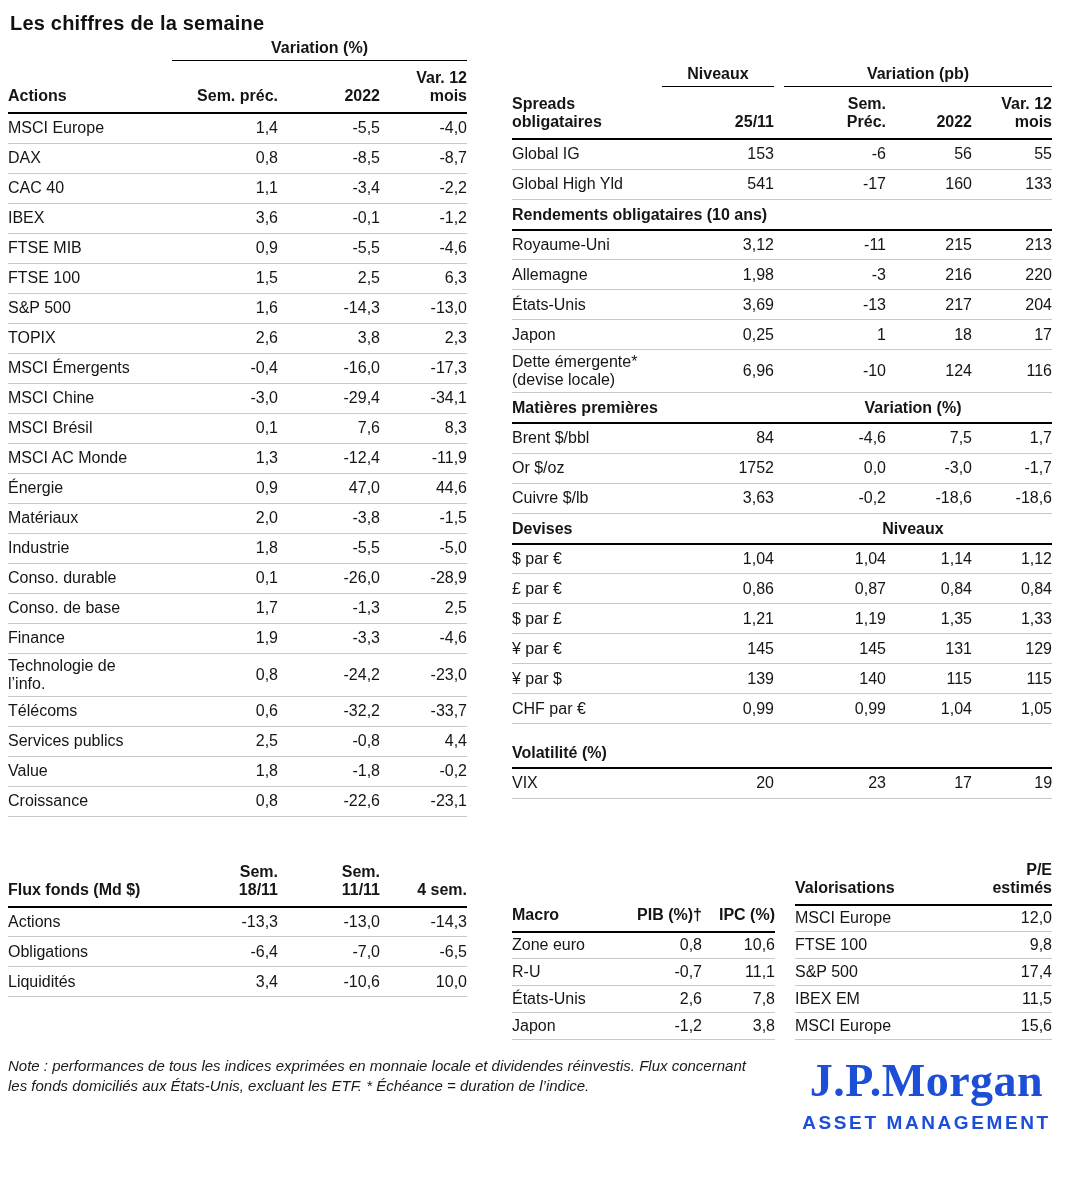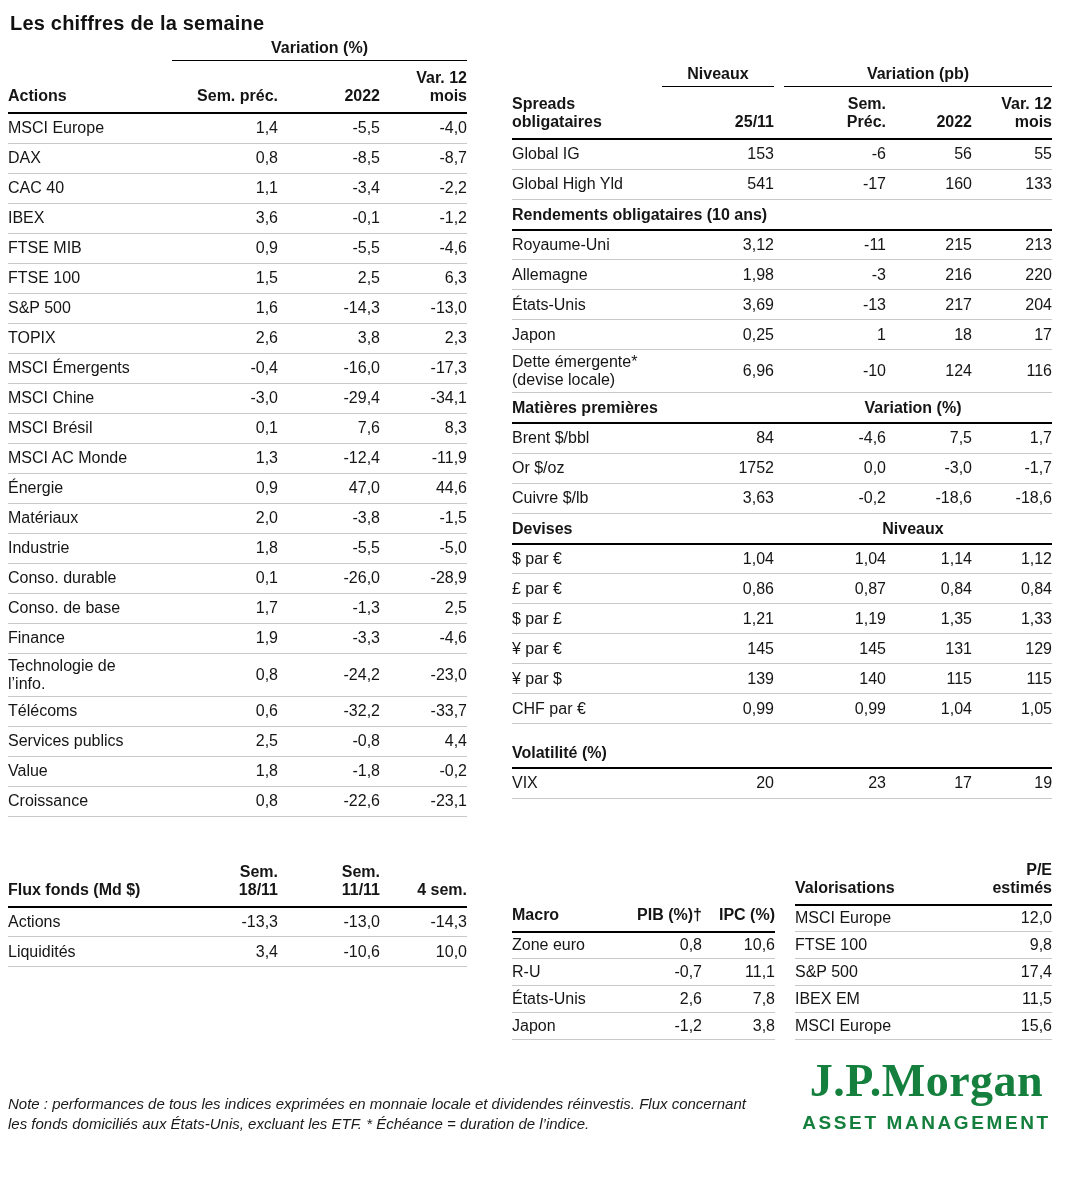--- a/index.html
+++ b/index.html
@@ -36,26 +36,26 @@
   tr.sec-row th { border-bottom:2.5px solid #000; padding:6px 0 5px; text-align:left; vertical-align:bottom; }
   tr.sec-row th .grp-center { text-align:center; }
 
   .flux-table { margin-top:40px; }
   .vol-table { margin-top:14px; }
   .bottom-tables { display:flex; justify-content:space-between; margin-top:56px; align-items:flex-end; }
   .macro-table { width:263px; }
   .valo-table { width:257px; }
   .macro-table tbody td, .valo-table tbody td { height:27px; }
 
-  .footer { display:flex; justify-content:space-between; margin-top:16px; align-items:flex-end;gap:17px; }
+  .footer { display:flex; justify-content:space-between; margin-top:16px; align-items:flex-start;gap:17px; }
   .note {
     width:752px; font-style:italic; font-size:15px; line-height:1.33; color:#1a1a1a;
   }
   .note p + p { margin-top:1px; }
-  .logo { width:275px; text-align:center; padding-top:2px; color:#15803d; }
+  .logo { width:275px; text-align:center; padding-top:2px; color:#1d4ed8; }
   .logo-brand {
     font-family:"Liberation Serif", serif;
     font-size:46px; font-weight:600; letter-spacing:0.5px; line-height:1.0;
     white-space:nowrap;
   }
   .logo-division {
     font-size:19px; font-weight:700; letter-spacing:2.6px; margin-top:8px;
     white-space:nowrap;
   }
 </style>
@@ -279,20 +279,26 @@
         </thead>
         <tbody>
 
             <tr>
               <td class="lbl">Actions</td>
               <td class="num">-13,3</td>
               <td class="num">-13,0</td>
               <td class="num">-14,3</td>
             </tr>
 
+            <tr>
+              <td class="lbl">Obligations</td>
+              <td class="num">-6,4</td>
+              <td class="num">-7,0</td>
+              <td class="num">-6,5</td>
+            </tr>
 
             <tr>
               <td class="lbl">Liquidités</td>
               <td class="num">3,4</td>
               <td class="num">-10,6</td>
               <td class="num">10,0</td>
             </tr>
 
         </tbody>
       </table>

